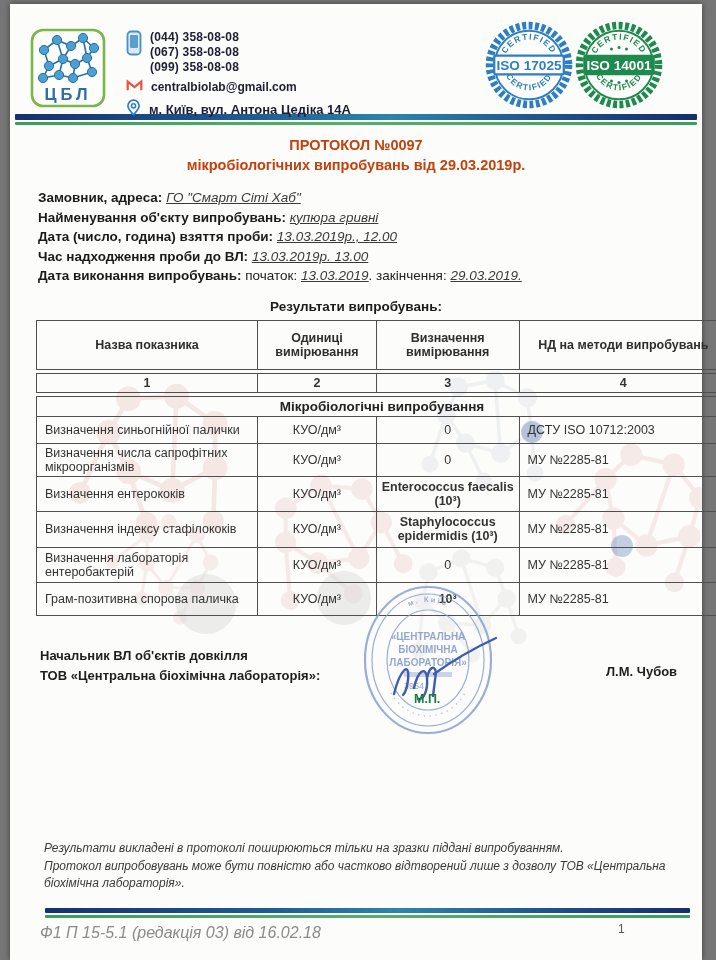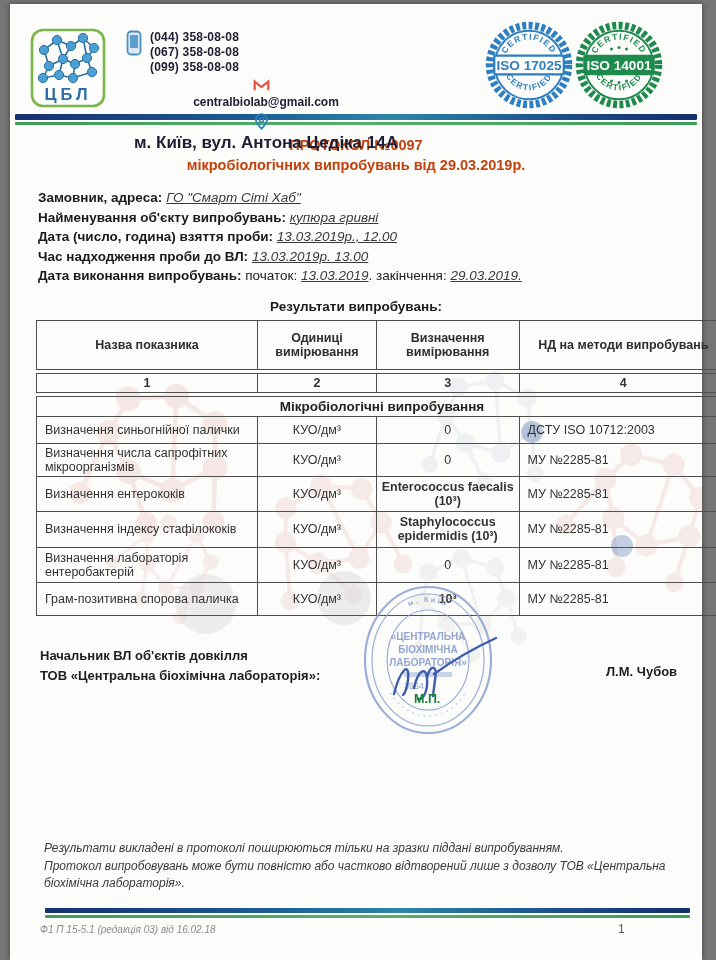--- a/index.html
+++ b/index.html
@@ -15,23 +15,23 @@
   }
   .wm{position:absolute;inset:0;z-index:0;pointer-events:none;}
   .content{position:relative;z-index:1;}
 
   
   .header{display:flex;padding:24px 0 0 20px;position:relative;height:82px;}
   .logo-box{flex:0 0 auto;}
   .contact{margin-left:20px;padding-top:2px;font-size:12px;color:#1d1d33;}
   .phones{display:flex;align-items:flex-start;}
   .phone-list{margin-left:8px;font-weight:bold;line-height:15px;letter-spacing:.2px;}
-  .crow{display:flex;align-items:center;margin-top:4px;font-weight:bold;flex-direction:column;}
+  .crow{display:flex;align-items:center;margin-top:4px;font-weight:bold;}
   .crow .txt{margin-left:8px;}
-  .addr{font-size:17px;}
+  .addr{font-size:13px;}
   .badges{position:absolute;top:14px;left:472px;display:flex;}
   .badge{width:94px;height:94px;}
   .badge + .badge{margin-left:-4px;}
 
   .divider{margin:4px 5px 0 5px;}
   .divider .blue{height:6px;background:linear-gradient(90deg,#16316f 0%,#1d5d93 35%,#2c86a8 55%,#1d4f8a 80%,#142e6b 100%);border-radius:1px;}
   .divider .green{height:3px;margin-top:2px;background:linear-gradient(90deg,#3c9d5d,#57ae6b,#3c9d5d);border-radius:1px;}
 
   .title{ text-align:center;margin-top:10px;font-weight:bold;font-size:14.5px;line-height:20px;color:#c2410c;}
 
@@ -60,21 +60,21 @@
   
   .sig-zone{position:absolute;left:0;top:570px;width:692px;height:180px;}
   .sig-left{position:absolute;left:30px;top:72px;font-weight:bold;font-size:13px;line-height:20px;color:#1e1e1e;}
   .sig-name{position:absolute;left:596px;top:90px;font-weight:bold;font-size:13px;color:#1e1e1e;}
   .stamp{position:absolute;left:338px;top:2px;}
   .mp{position:absolute;left:404px;top:118px;font-weight:bold;font-size:12.5px;color:#15803d;}
 
   .disclaimer{position:absolute;left:34px;top:836px;width:640px;font-style:italic;font-size:12px;line-height:17.5px;color:#3a3a3a;}
   .disclaimer p{margin:0;}
   .divider2{position:absolute;left:30px;top:900px;width:645px;}
-  .form-ref{position:absolute;left:30px;top:920px;font-style:italic;font-size:10px;color:#8b8b8b;}
+  .form-ref{position:absolute;left:30px;top:920px;font-style:italic;font-size:16px;color:#8b8b8b;}
   .page-num{position:absolute;left:608px;top:918px;font-size:12px;color:#5a5a5a;}
 </style>
 </head>
 <body>
 
 <div class="page">
 
   <svg class="wm" width="692" height="956" viewBox="0 0 692 956">
     <defs>
       <g id="mol">

